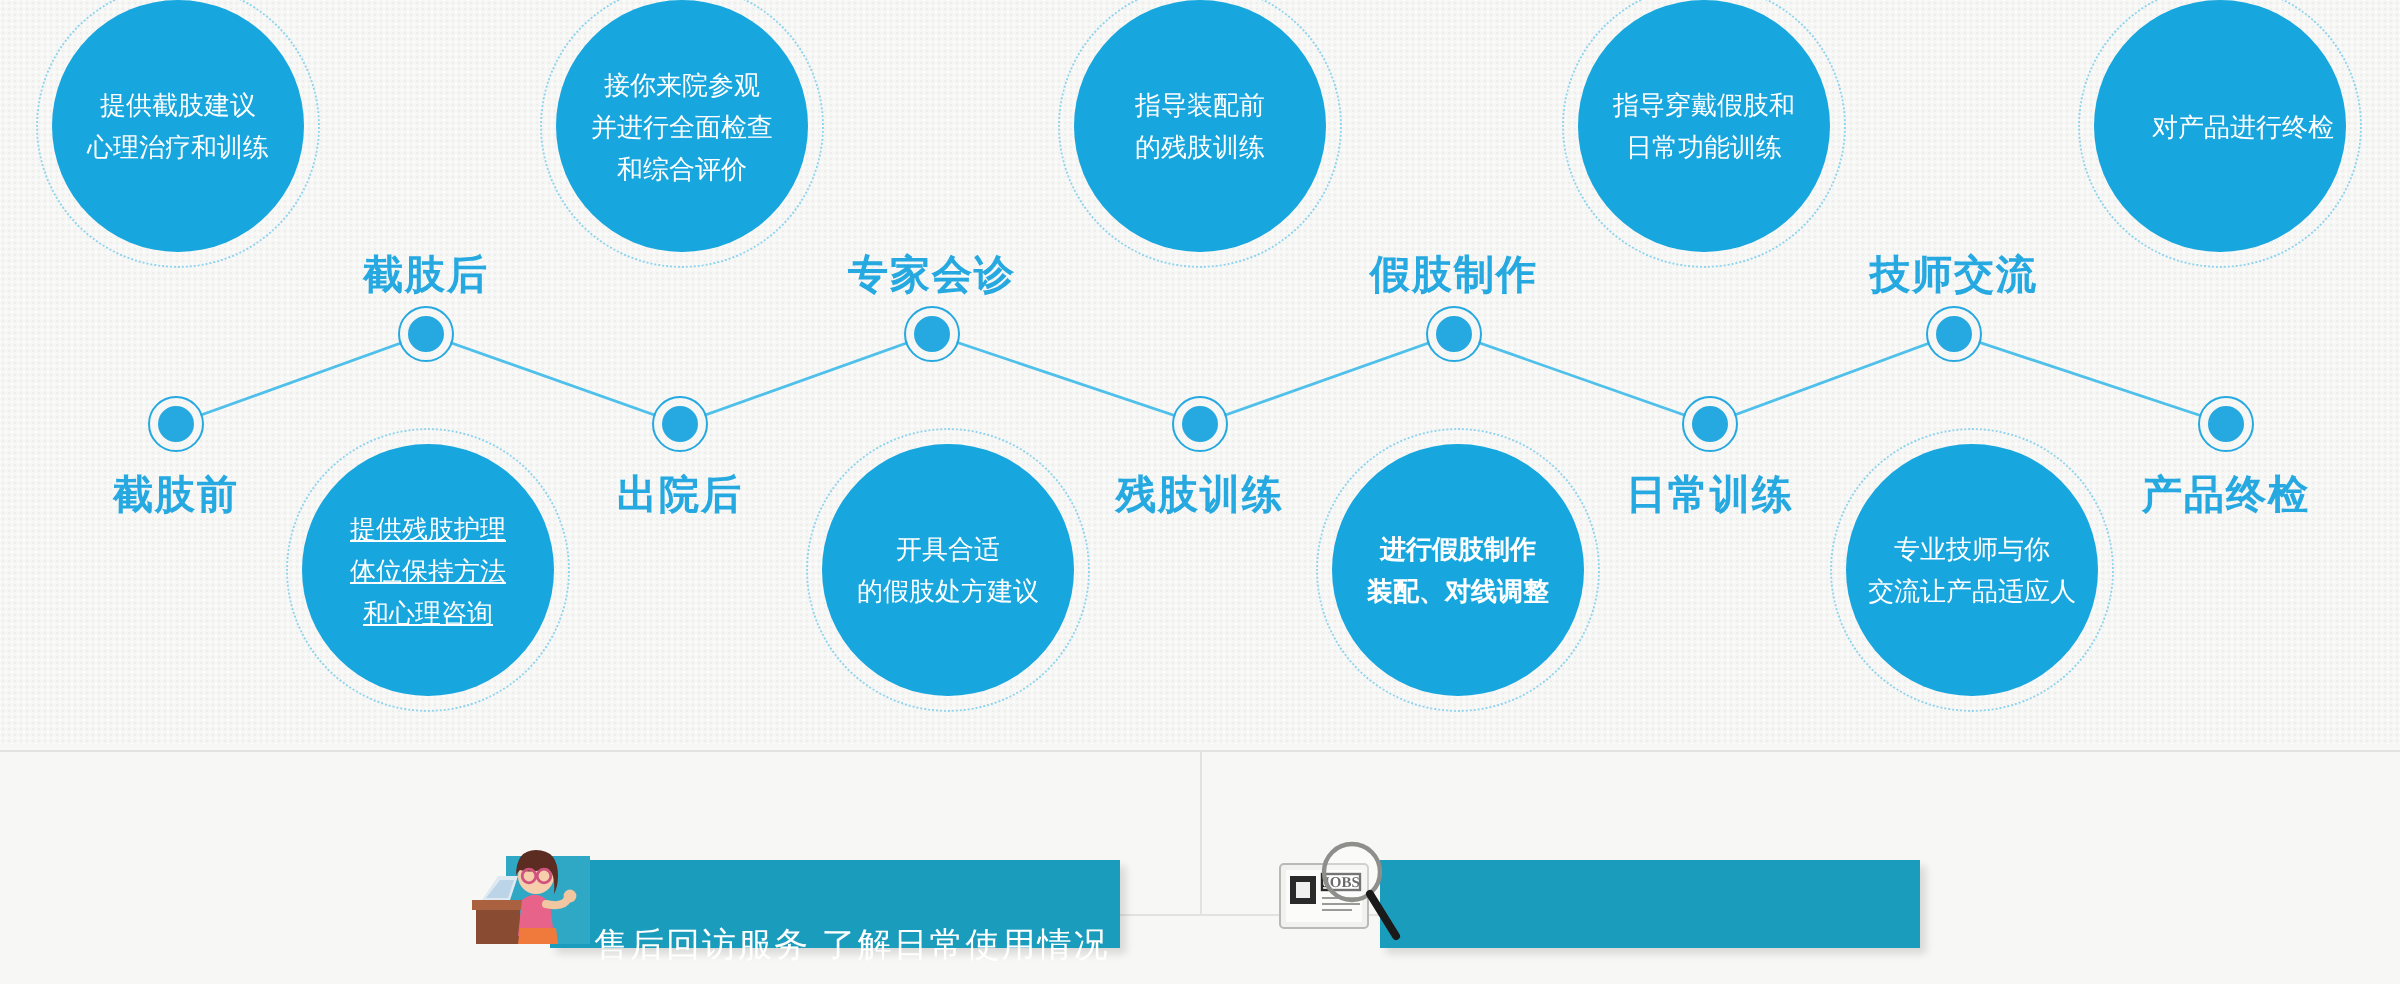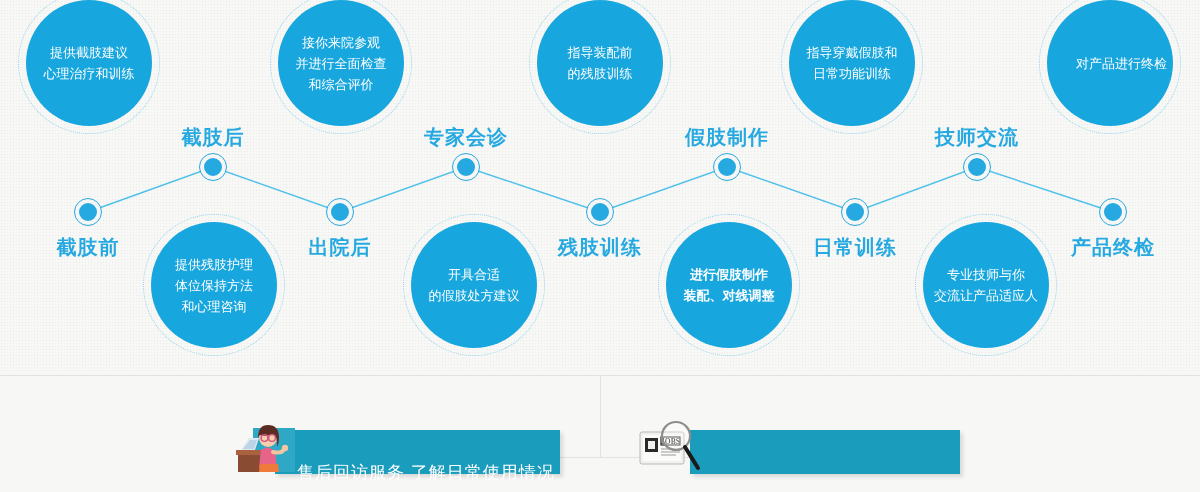--- a/index.html
+++ b/index.html
@@ -85,21 +85,21 @@
   <div id="bubbles-layer">
       <div class="bubble-wrap" style="left: 18px; top: -8px; width: 142px; height: 142px;">
         <div class="bubble-inner" style="background: rgb(23, 166, 221);">
           <span>
             <div>提供截肢建议</div>
             <div>心理治疗和训练</div>
           </span>
         </div>
       </div>
       <div class="bubble-wrap" style="left: 143px; top: 214px; width: 142px; height: 142px;">
-        <div class="bubble-inner" style="background: rgb(23, 166, 221);">
+        <div class="bubble-inner" style="background: rgb(23, 166, 221); text-decoration: underline;">
           <span>
             <div>提供残肢护理</div>
             <div>体位保持方法</div>
             <div>和心理咨询</div>
           </span>
         </div>
       </div>
       <div class="bubble-wrap" style="left: 270px; top: -8px; width: 142px; height: 142px;">
         <div class="bubble-inner" style="background: rgb(23, 166, 221);">
           <span>

